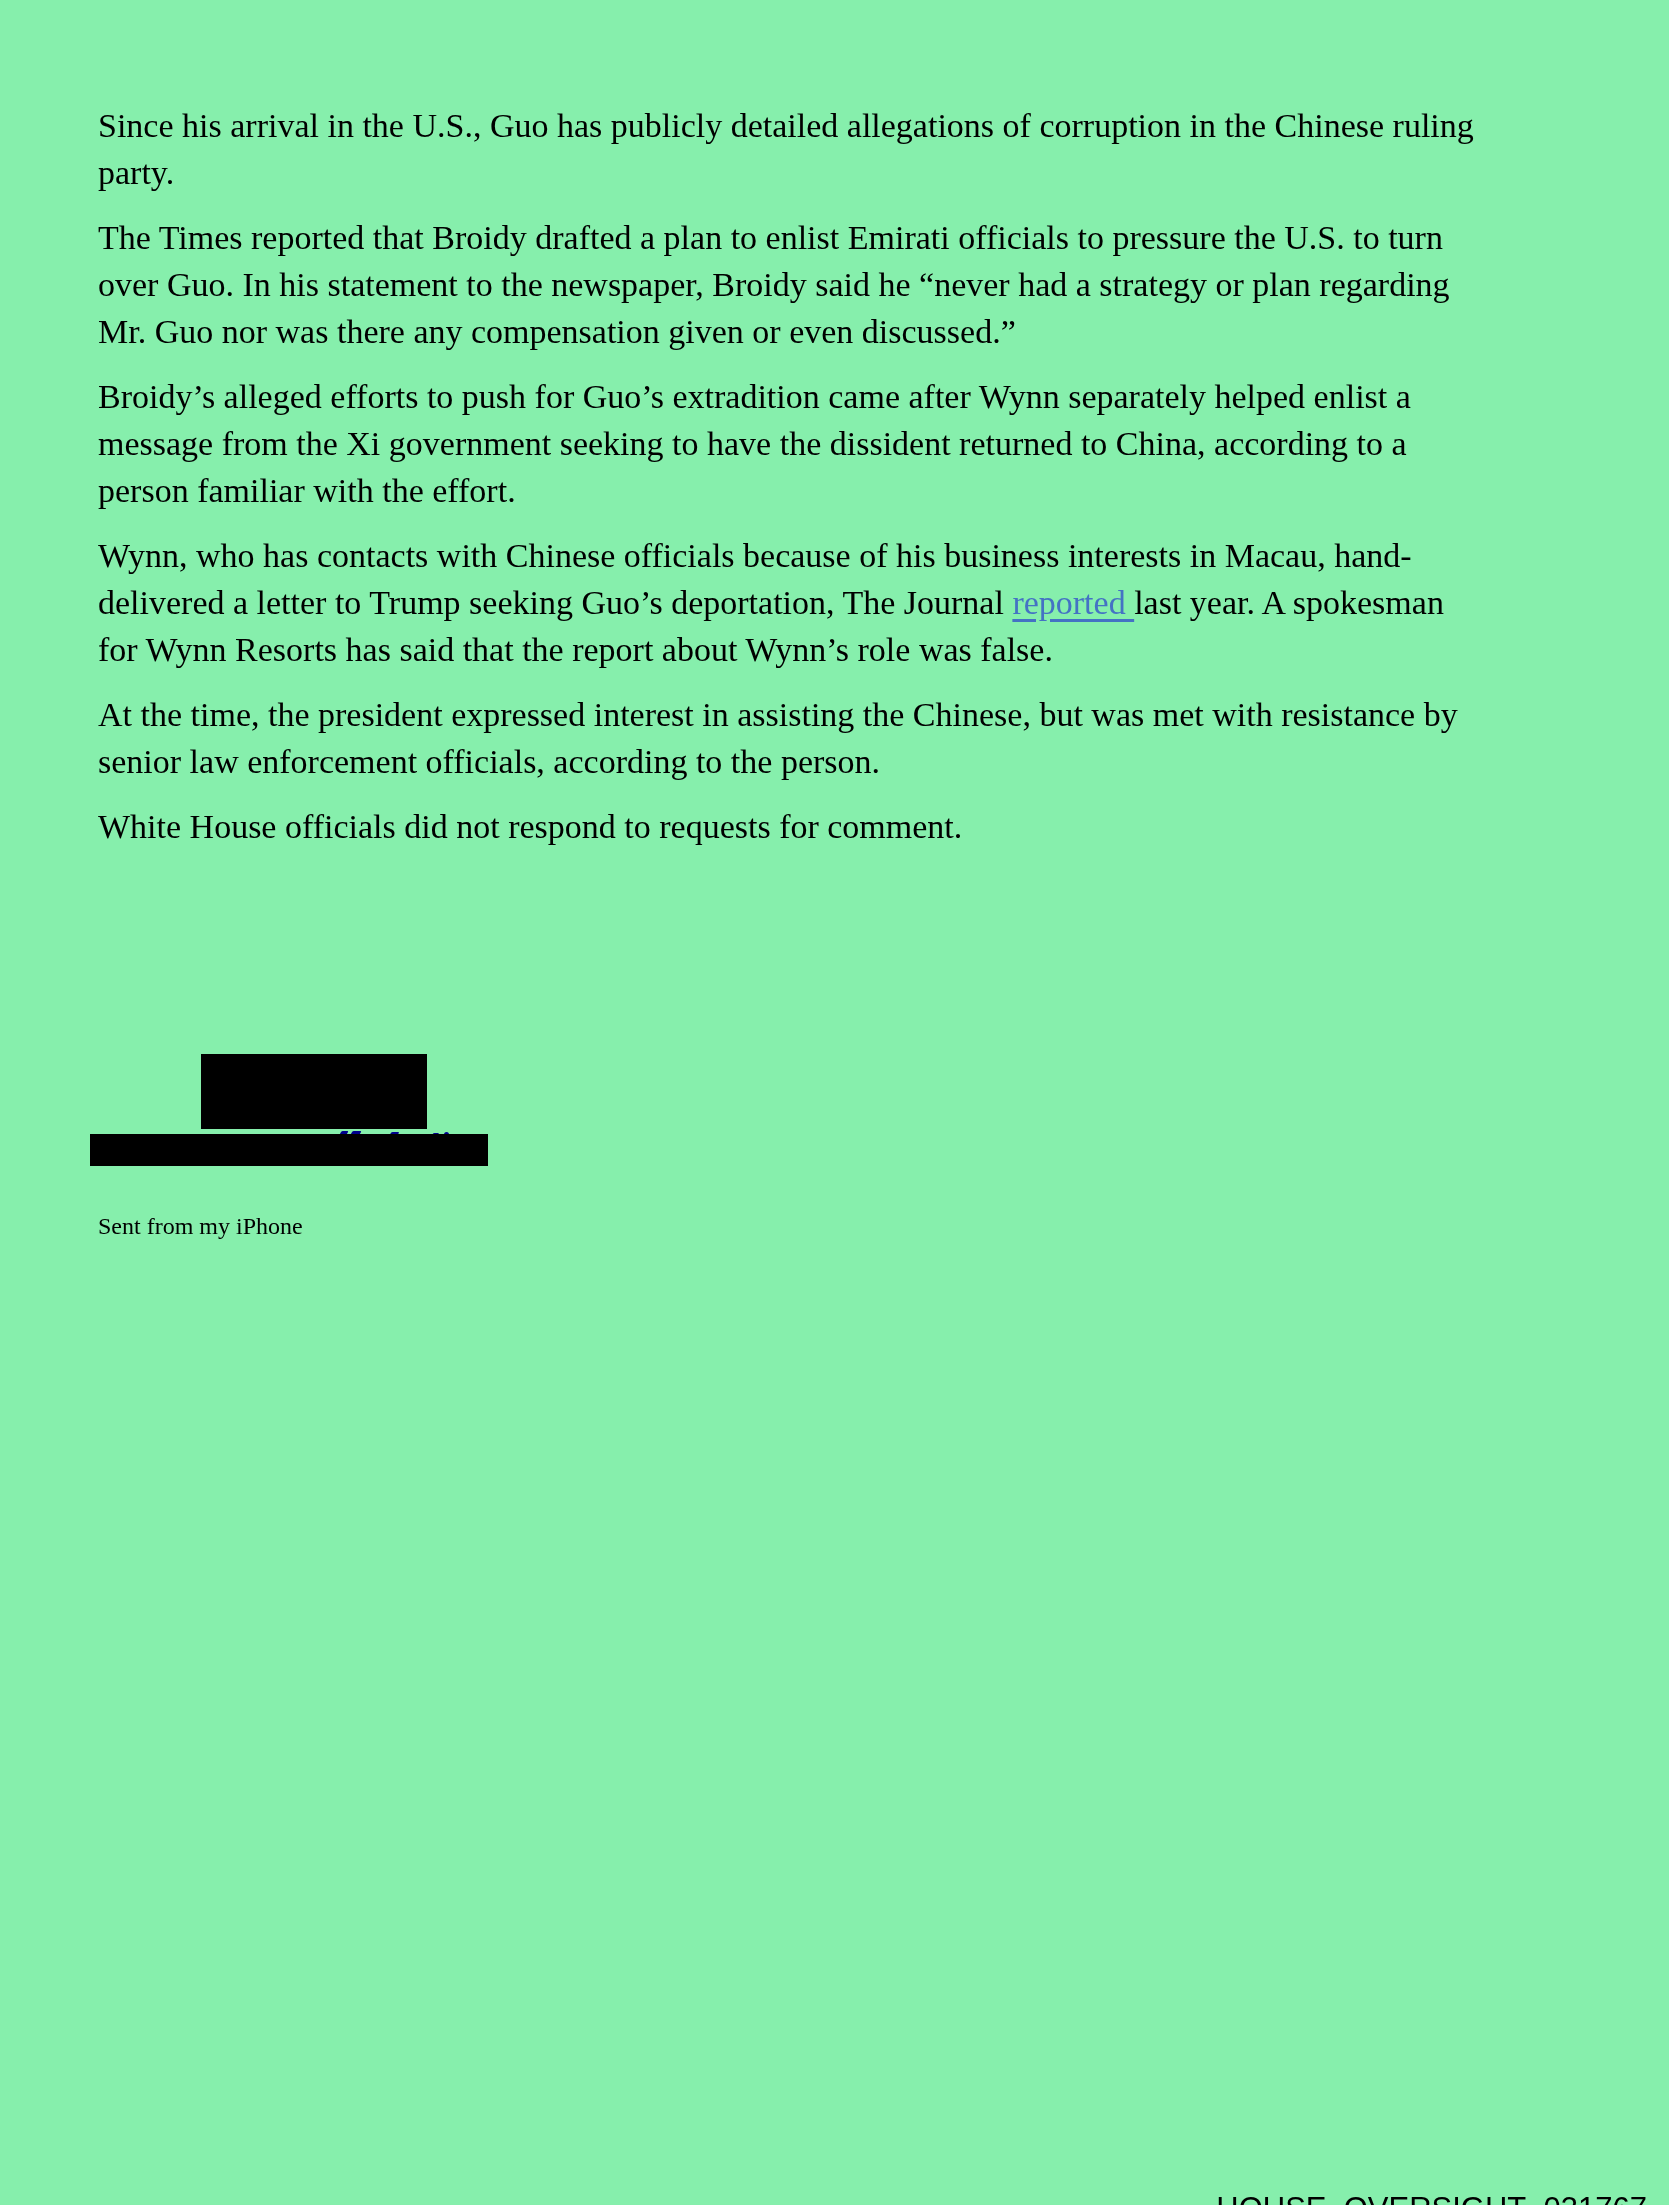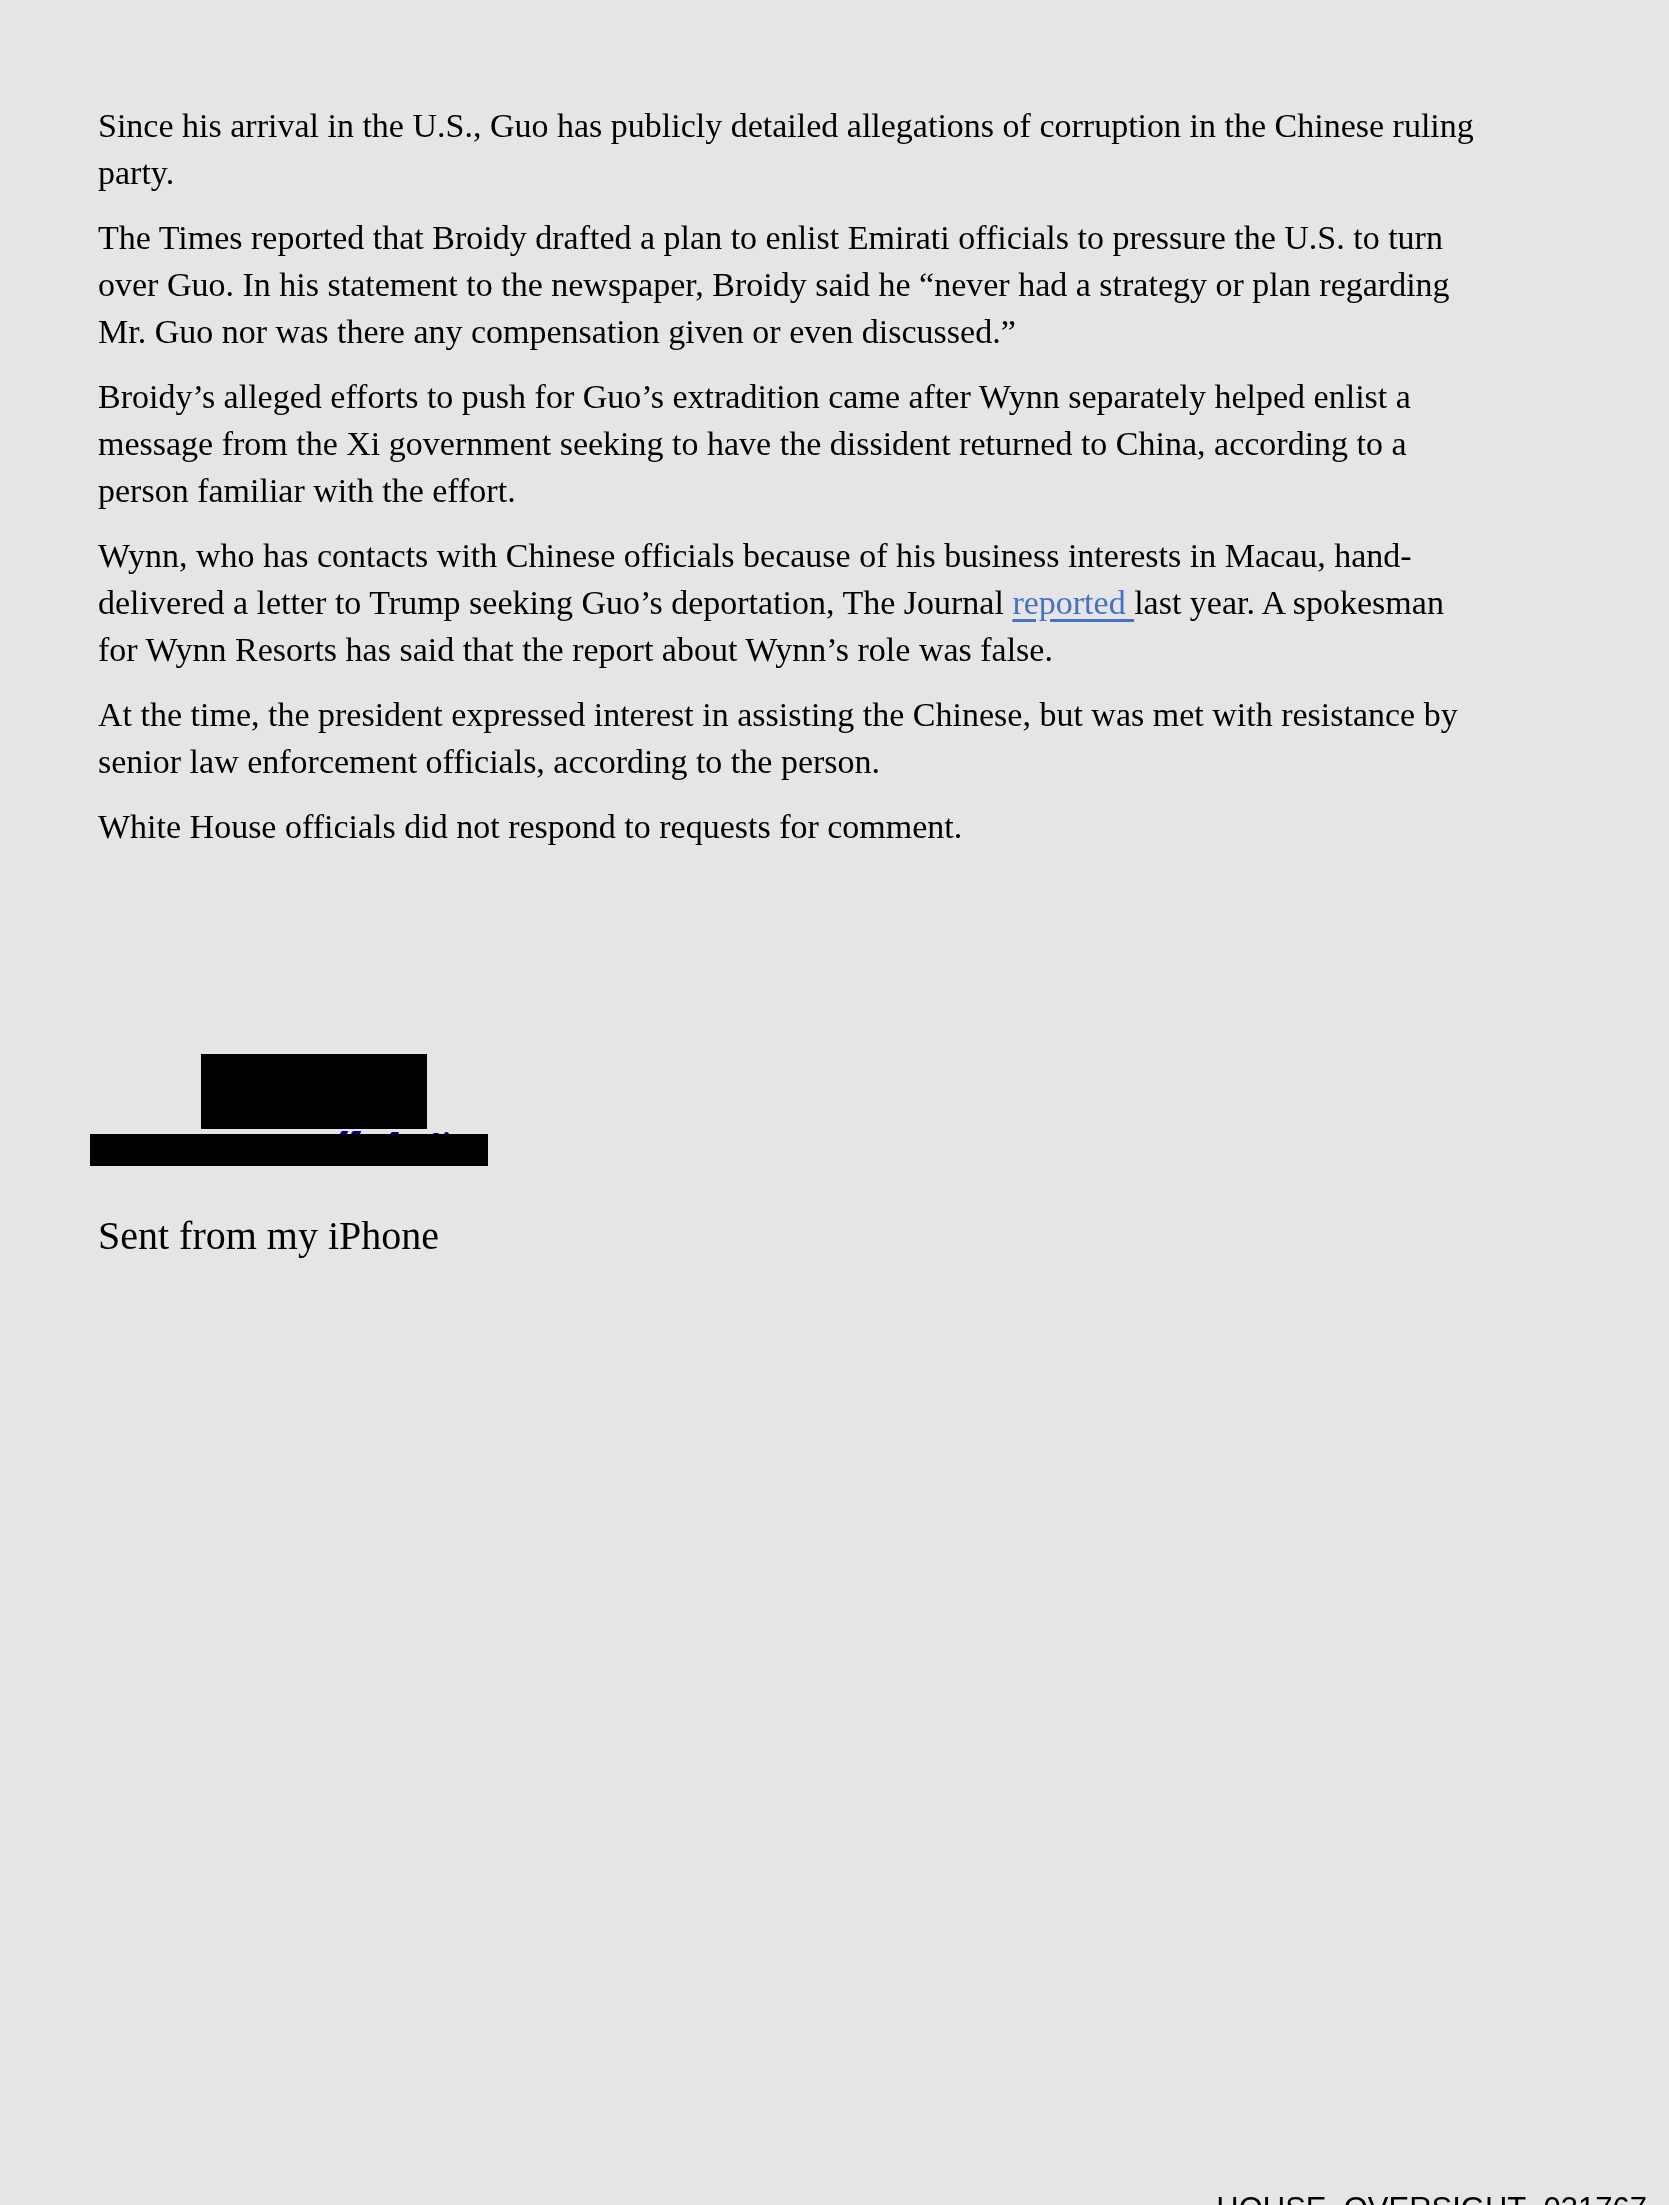--- a/index.html
+++ b/index.html
@@ -4,21 +4,21 @@
 <style>
   html, body {
     margin: 0;
     padding: 0;
     background: #ffffff;
   }
   .page {
     position: relative;
     width: 1669px;
     height: 2205px;
-    background: #e5e5e5;
+    background: #86efac;
     overflow: hidden;
     font-family: "Liberation Serif", serif;
     color: #000000;
   }
   .content {
     position: absolute;
     left: 98px;
     top: 103px;
     width: 1384px;
   }
@@ -75,21 +75,21 @@
   .frag.f1 { left: 0px;   top: 1.3px; width: 6.5px; height: 9.2px; transform: skewX(-30deg); }
   .frag.f2 { left: 11px;  top: 1.3px; width: 8.5px; height: 9.2px; transform: skewX(-30deg); }
   .frag.f3 { left: 25px;  top: 5.2px; width: 4.6px;  height: 5.2px;  transform: skewX(-20deg); }
   .frag.f4 { left: 50px;  top: 2px; width: 7.9px; height: 8.5px; transform: skewX(-30deg); }
   .frag.f5 { left: 92px; top: 2.6px; width: 5.9px;  height: 7.9px; transform: skewX(-30deg); }
   .frag.f6 { left: 105px; top: 2px; width: 5.2px;  height: 5.2px;  border-radius: 50%; }
   .sent-line {
     position: absolute;
     left: 98px;
     top: 1212px;
-    font-size: 40px;
+    font-size: 24px;
     line-height: 1.2;
   }
   .bates-footer {
     position: absolute;
     top: 2160px;
     right: 22px;
     font-family: "Liberation Sans", sans-serif;
     font-size: 31px;
     line-height: 1.1;
     color: #000000;

